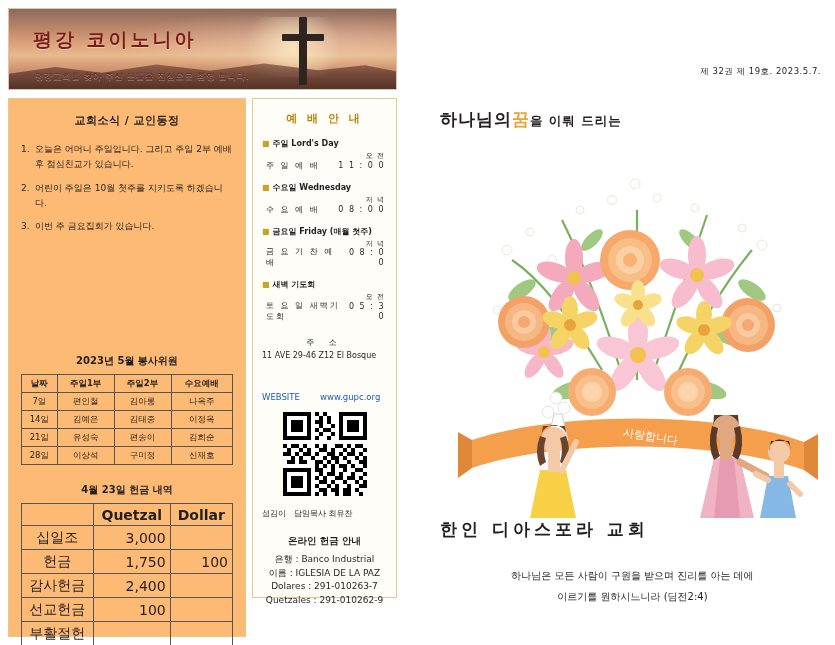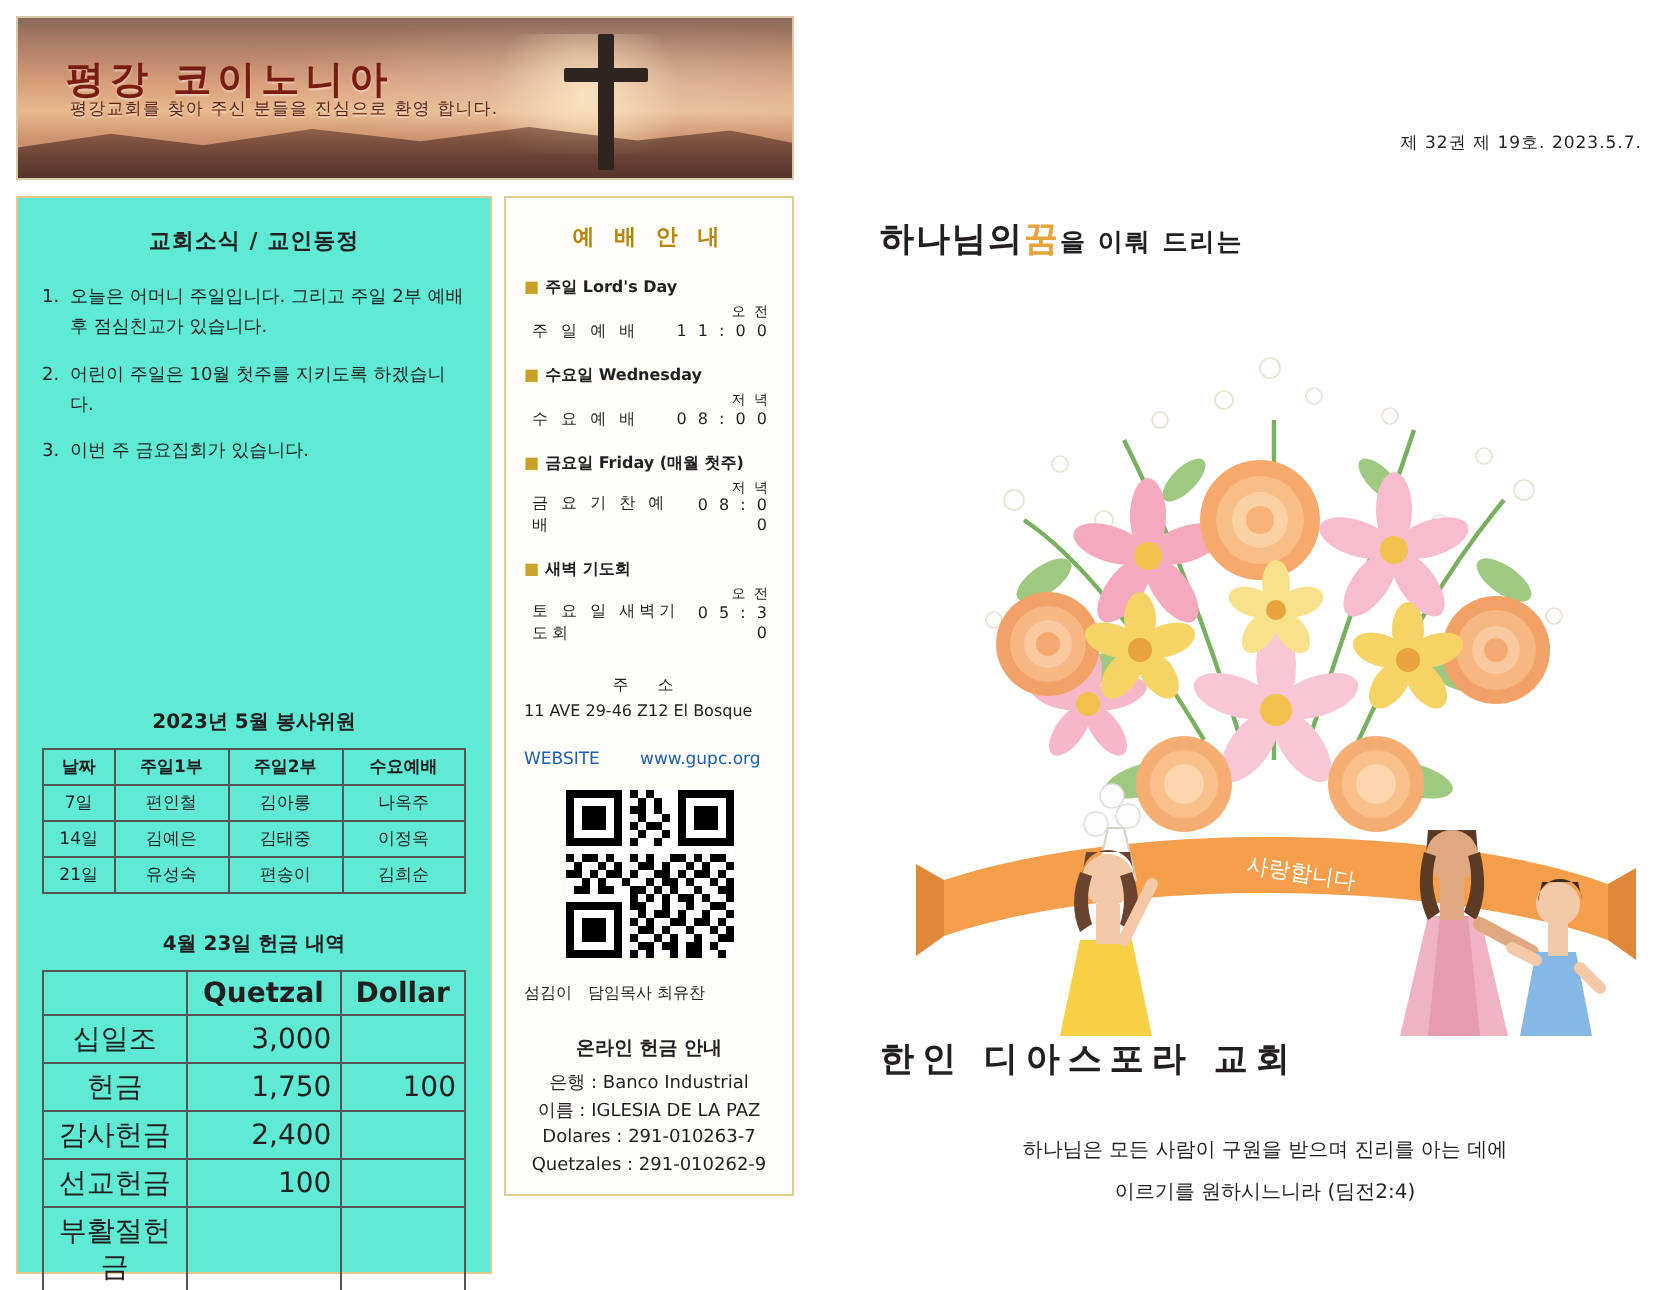--- a/index.html
+++ b/index.html
@@ -39,29 +39,29 @@
     content:""; position:absolute; background:#2e2420; border-radius:1px;
   }
   .cross:before { left:27px; top:0; width:8px; height:68px; }
   .cross:after  { left:10px; top:17px; width:42px; height:7px; }
   .banner-title {
     position:absolute; left:24px; top:18px;
     font-size:19px; font-weight:bold; color:#7b1c12; letter-spacing:3px;
     text-shadow: 0 1px 1px rgba(255,255,255,.45);
   }
   .banner-sub {
-    position:absolute; left:26px; top:40px;
+    position:absolute; left:26px; top:62px;
     font-size:8.5px; color:#5a2318; letter-spacing:.6px;
     text-shadow: 0 1px 0 rgba(255,255,255,.4);
   }
 
   
   .news-box {
     position:absolute; left:8px; top:98px; width:238px; height:539px;
-    border:1px solid #e3c98c; background:#5eead4;
+    border:1px solid #e3c98c; background:#fdba74;
     padding:10px 12px;
   }
   .news-title {
     text-align:center; font-size:11px; font-weight:bold; letter-spacing:.5px;
     margin:4px 0 14px 0;
   }
   .news-list { margin:0; padding:0; list-style:none; }
   .news-list li {
     font-size:9px; line-height:1.65; margin-bottom:9px; display:flex;
   }
@@ -113,21 +113,21 @@
   .svc-row .name { letter-spacing:2px; }
   .svc-row .time { text-align:right; line-height:1.25; }
   .svc-row .time .ampm { font-size:7px; letter-spacing:1px; display:block; }
   .svc-row .time .hhmm { font-size:8px; letter-spacing:1.5px; display:block; }
 
   .addr-block { font-size:8px; line-height:1.6; margin-top:14px; }
   .addr-block .k { letter-spacing:6px;text-align:center; }
   .tel-block { font-size:8px; line-height:1.6; margin-top:10px; display:flex; }
   .tel-block .tk { width:46px; flex:0 0 46px; }
   .web-block { font-size:8.5px; color:#1a5fb4; margin-top:12px; }
-  .web-block .wk { display:inline-block; width:58px; }
+  .web-block .wk { display:inline-block; width:58px;margin-top:17px; }
 
   .qr {
     margin:10px auto 0 auto; width:84px; height:84px;
     background:#fff;
   }
   .qr svg { display:block; }
 
   .staff { font-size:8px; margin-top:12px; display:flex; gap:8px; }
   .online-title {
     text-align:center; font-size:9.5px; font-weight:bold; margin:16px 0 5px 0;
@@ -223,20 +223,26 @@
           <td>14일</td>
           <td>김예은</td>
           <td>김태중</td>
           <td>이정옥</td>
         </tr>
         <tr>
           <td>21일</td>
           <td>유성숙</td>
           <td>편송이</td>
           <td>김희순</td>
+        </tr>
+        <tr>
+          <td>28일</td>
+          <td>이상석</td>
+          <td>구미정</td>
+          <td>신재호</td>
         </tr>
       </tbody>
     </table>
 
     <div class="offer-title">4월 23일 헌금 내역</div>
     <table class="offer">
       <thead>
         <tr>
           <th></th>
           <th>Quetzal</th>

